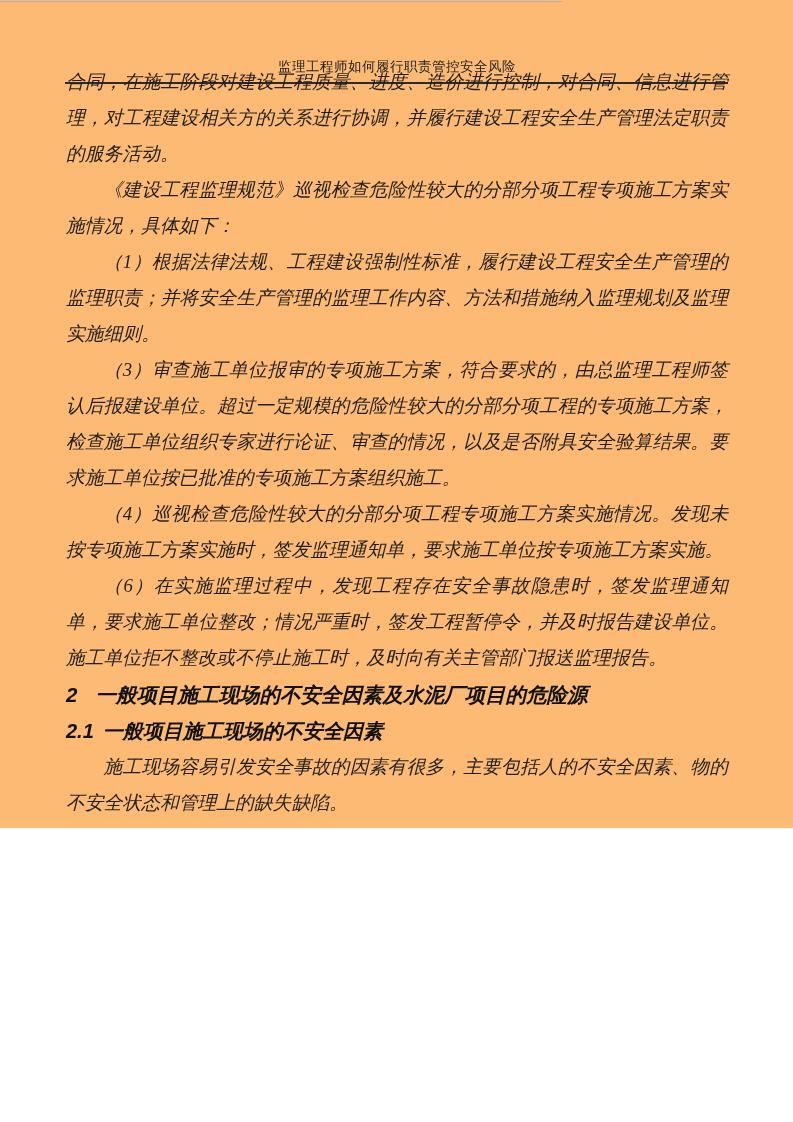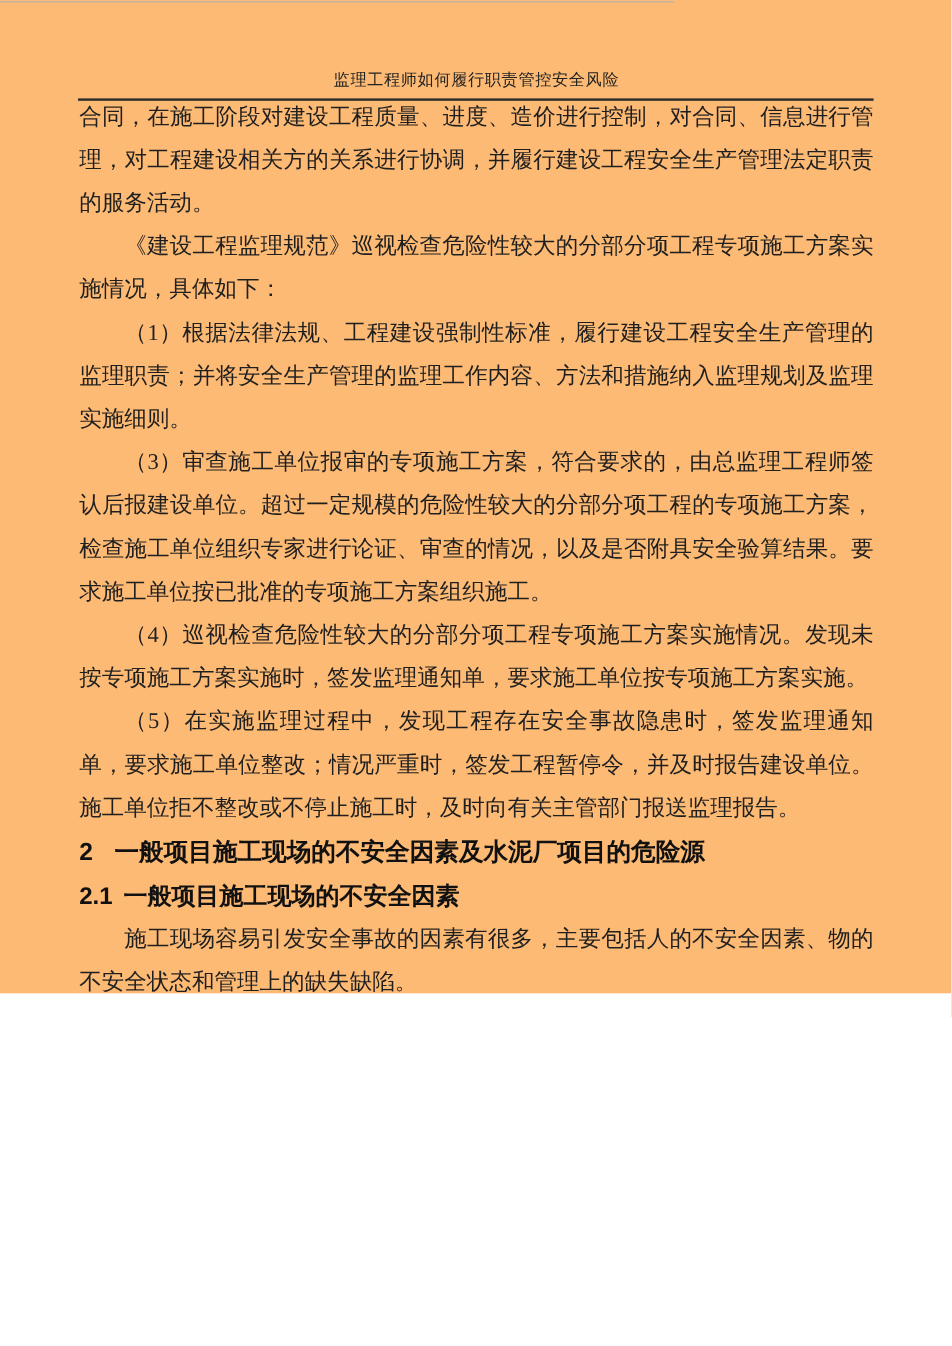--- a/index.html
+++ b/index.html
@@ -37,27 +37,28 @@
   .head-rule {
     position: absolute;
     top: 82px;
     left: 65px;
     width: 663px;
     height: 0;
     border-top: 2.4px solid #2b2b2b;
   }
   .body-text {
     position: absolute;
-    top: 80px;
+    top: 64px;
     left: 66px;
     width: 662px;
     font-size: 18.8px;
     line-height: 36px;
     text-align: justify;
     text-justify: inter-ideograph;
+    font-style: italic;
   }
   .body-text p {
     margin: 0;
     text-indent: 2em;
   }
   .body-text p.no-indent {
     text-indent: 0;
   }
   .body-text h2, .body-text h3 {
     margin: 0;
@@ -116,21 +117,21 @@
   <div class="running-head">监理工程师如何履行职责管控安全风险</div>
 
   <div class="head-rule"></div>
 
   <div class="body-text">
     <p class="no-indent">合同，在施工阶段对建设工程质量、进度、造价进行控制，对合同、信息进行管理，对工程建设相关方的关系进行协调，并履行建设工程安全生产管理法定职责的服务活动。</p>
     <p>《建设工程监理规范》巡视检查危险性较大的分部分项工程专项施工方案实施情况，具体如下：</p>
     <p>（1）根据法律法规、工程建设强制性标准，履行建设工程安全生产管理的监理职责；并将安全生产管理的监理工作内容、方法和措施纳入监理规划及监理实施细则。</p>
     <p>（3）审查施工单位报审的专项施工方案，符合要求的，由总监理工程师签认后报建设单位。超过一定规模的危险性较大的分部分项工程的专项施工方案，检查施工单位组织专家进行论证、审查的情况，以及是否附具安全验算结果。要求施工单位按已批准的专项施工方案组织施工。</p>
     <p>（4）巡视检查危险性较大的分部分项工程专项施工方案实施情况。发现未按专项施工方案实施时，签发监理通知单，要求施工单位按专项施工方案实施。</p>
-    <p>（5）在实施监理过程中，发现工程存在安全事故隐患时，签发监理通知单，要求施工单位整改；情况严重时，签发工程暂停令，并及时报告建设单位。施工单位拒不整改或不停止施工时，及时向有关主管部门报送监理报告。</p>
+    <p>（6）在实施监理过程中，发现工程存在安全事故隐患时，签发监理通知单，要求施工单位整改；情况严重时，签发工程暂停令，并及时报告建设单位。施工单位拒不整改或不停止施工时，及时向有关主管部门报送监理报告。</p>
 
     <h2>
       <span class="h-num-wide">2</span><span>一般项目施工现场的不安全因素及水泥厂项目的危险源</span>
     </h2>
 
     <h3>
       <span class="h-num">2.1</span><span>一般项目施工现场的不安全因素</span>
     </h3>
 
     <p>施工现场容易引发安全事故的因素有很多，主要包括人的不安全因素、物的不安全状态和管理上的缺失缺陷。</p>

